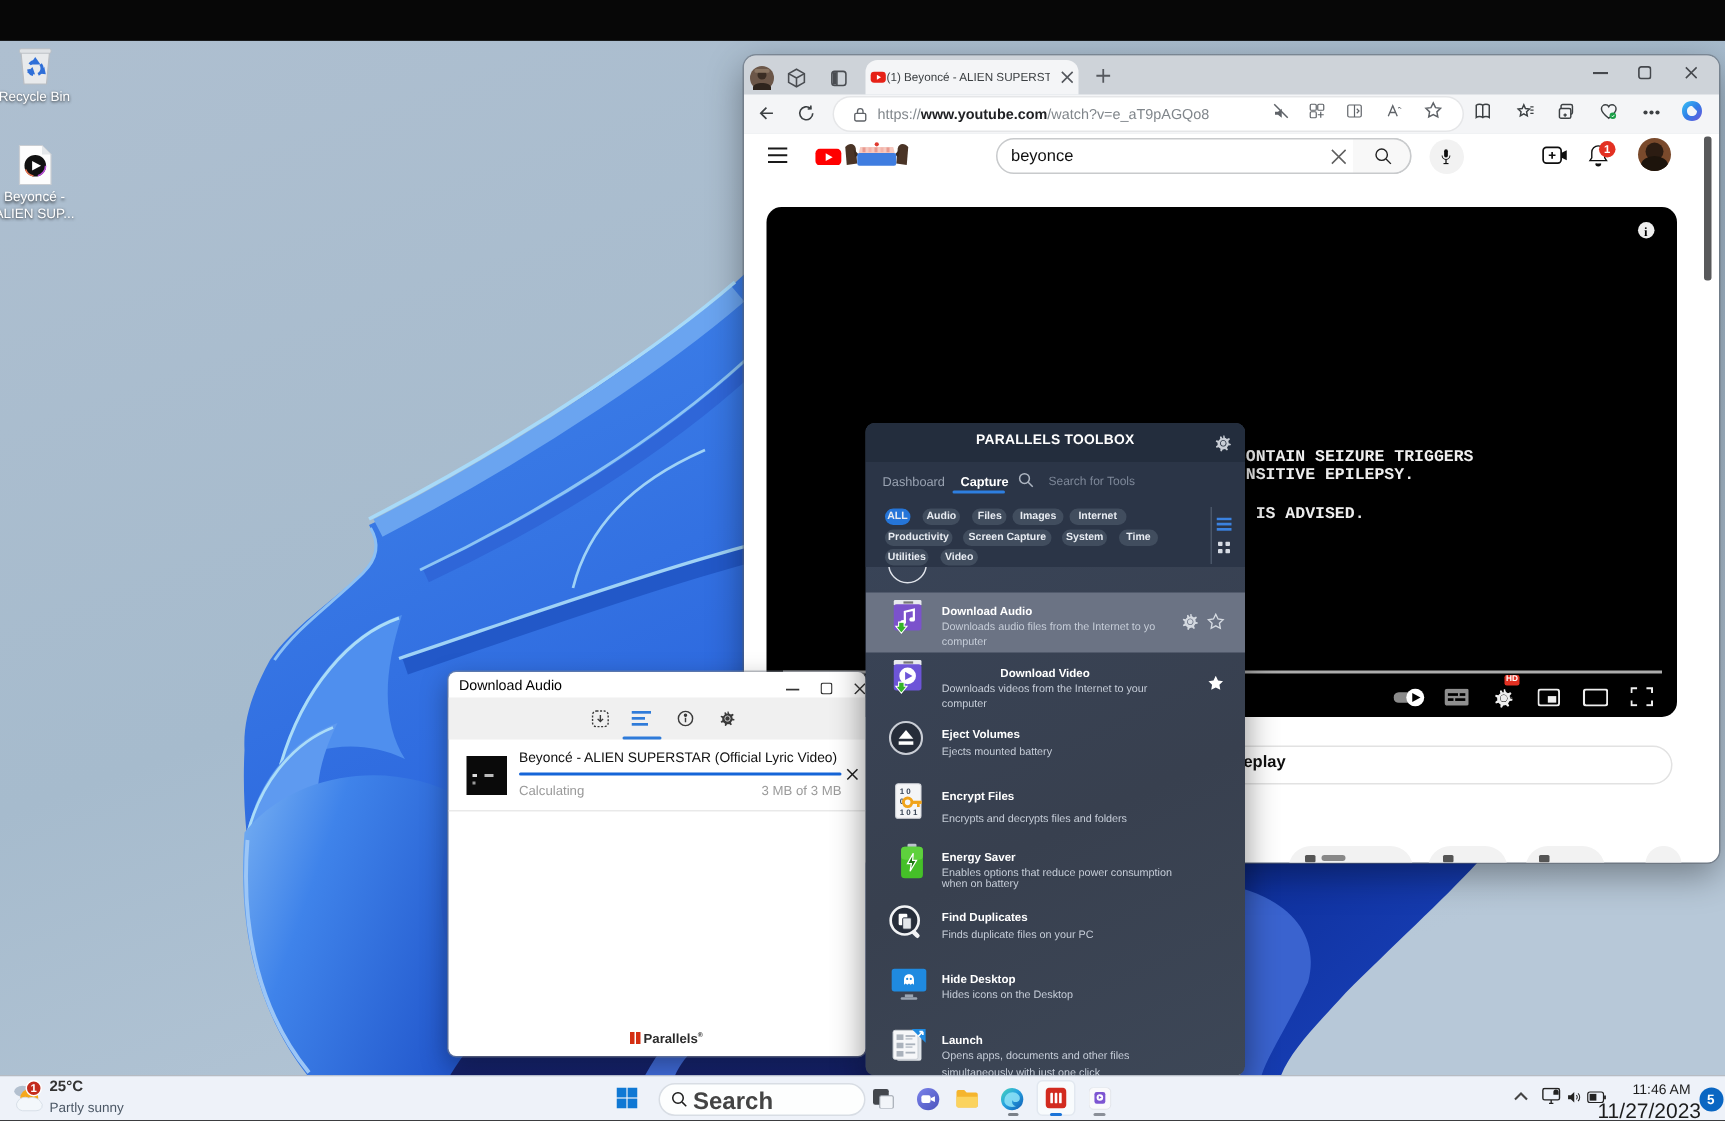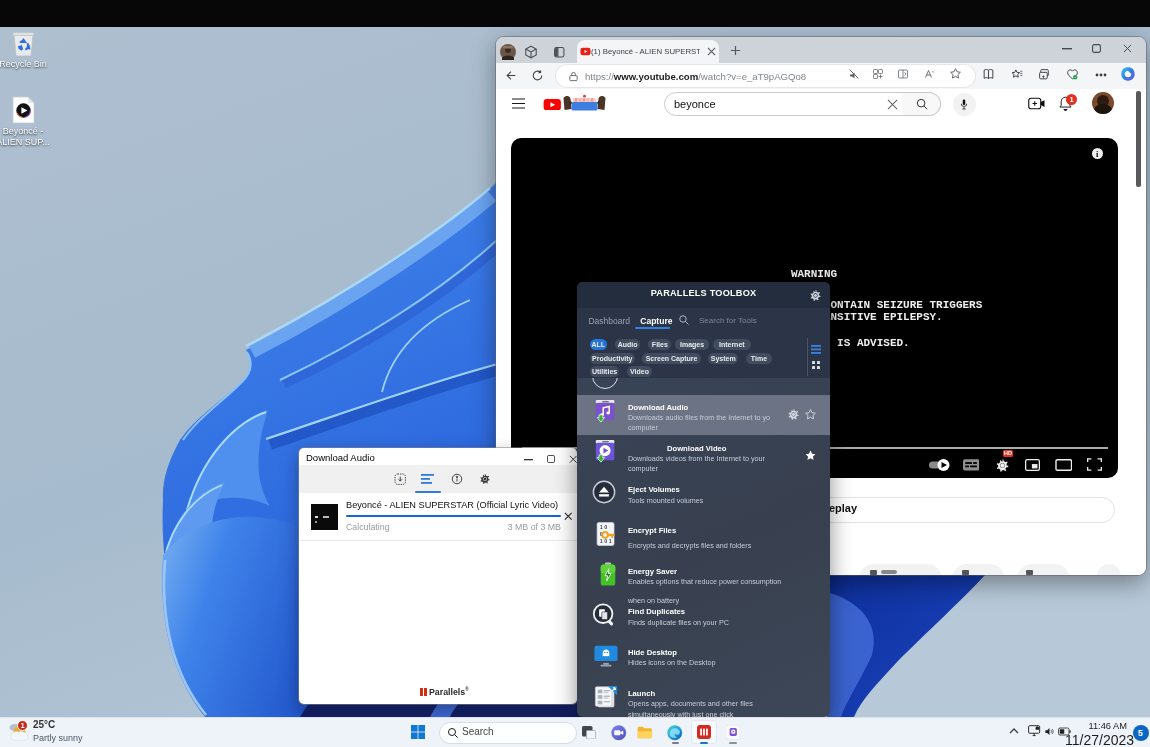--- a/index.html
+++ b/index.html
@@ -286,21 +286,20 @@
       </svg>
   <div class="abs" style="left:570px;top:57px;width:11px;height:11px;border-radius:50%;background:#e33022;color:#fff;font-size:7.5px;font-weight:700;text-align:center;line-height:11px;">1</div>
   <div class="abs" style="left:596px;top:55px;width:22px;height:22px;border-radius:50%;background:#7a4a2c;overflow:hidden;">
     <div class="abs" style="left:5px;top:3px;width:12px;height:12px;border-radius:50%;background:#2c1c12;"></div>
     <div class="abs" style="left:2px;top:12px;width:18px;height:12px;border-radius:50%;background:#1d140c;"></div>
   </div>
 
   <div id="video" class="abs">
     <div class="abs" style="left:581px;top:10px;width:11.5px;height:11.5px;border-radius:50%;background:#eee;"></div>
     <div class="abs" style="left:585.5px;top:11.5px;color:#000;font-size:8.5px;font-weight:700;font-family:'Liberation Serif',serif;">i</div>
-    <div class="warn" style="top:130px;">WARNING</div>
     <div class="warn" style="top:161px;">THIS VIDEO MAY POTENTIALLY CONTAIN SEIZURE TRIGGERS</div>
     <div class="warn" style="top:173.5px;">FOR THOSE WITH PHOTOSENSITIVE EPILEPSY.</div>
     <div class="warn" style="top:199.5px;">VIEWER DISCRETION IS ADVISED.</div>
     <div class="abs" style="left:11px;top:309.5px;width:586px;height:1.8px;background:rgba(230,230,230,.75);"></div>
 
     <svg class="abs" style="left:418px;top:321px;" width="22" height="12" viewBox="0 0 22 12">
           <rect x="0" y="2.5" width="15" height="7" rx="3.5" fill="#8a8a8a"></rect>
           <circle cx="14.5" cy="6" r="6" fill="#fff"></circle>
           <path d="M12.5,3 L18,6 L12.5,9 Z" fill="#000"></path>
         </svg>
@@ -474,21 +473,21 @@
     <svg class="abs" style="left:227px;top:70.5px;" width="13" height="13" viewBox="0 0 24 24" fill="#fff">
           <path d="M12,2.8 L14.8,8.6 L21,9.5 L16.5,13.8 L17.6,20.1 L12,17.1 L6.4,20.1 L7.5,13.8 L3,9.5 L9.2,8.6 Z"></path>
         </svg>
 
     <svg class="ticon" style="top:101.9px;left:15.4px;" width="27" height="27" viewBox="0 0 27 27">
       <circle cx="13.5" cy="13.5" r="12" fill="#262d3a" stroke="#c9cdd5" stroke-width="1.6"></circle>
       <path d="M13.5,7.5 L19,14 L8,14 Z" fill="#fff"></path>
           <rect x="8" y="16" width="11" height="2.6" fill="#fff"></rect>
     </svg>
     <div class="ttitle" style="top:107px;">Eject Volumes</div>
-    <div class="tdesc" style="top:117.5px;">Tools mounted volumes</div>
+    <div class="tdesc" style="top:117.5px;">Ejects mounted battery</div>
 
     <svg class="ticon" style="top:143.5px;" width="24" height="27" viewBox="0 0 24 27">
       <rect x="2" y="0.5" width="19" height="26" rx="2" fill="#f4f5f7" stroke="#d5d8dd" stroke-width="0.8"></rect>
       <text x="5" y="8" font-size="6" font-weight="bold" fill="#3a4656" font-family="Liberation Sans">1 0</text>
       <text x="5" y="16" font-size="6" font-weight="bold" fill="#3a4656" font-family="Liberation Sans">0</text>
       <text x="5" y="24" font-size="6" font-weight="bold" fill="#3a4656" font-family="Liberation Sans">1 0 1</text>
       <circle cx="11" cy="14.5" r="3.2" fill="none" stroke="#f0a31a" stroke-width="2.2"></circle>
       <rect x="13.5" y="13.3" width="8" height="2.4" fill="#f0a31a"></rect>
           <rect x="18" y="15.5" width="2" height="2.5" fill="#f0a31a"></rect>
     </svg>
@@ -496,21 +495,21 @@
     <div class="tdesc" style="top:163px;">Encrypts and decrypts files and folders</div>
 
     <svg class="ticon" style="top:184.1px;left:19.4px;" width="19" height="28" viewBox="0 0 19 28">
       <rect x="6" y="0.5" width="7" height="3" rx="1" fill="#bdc4cc"></rect>
       <rect x="1" y="3" width="17" height="24.5" rx="3" fill="#45c028"></rect>
       <rect x="1" y="3" width="17" height="10" rx="3" fill="#5ed13d"></rect>
       <path d="M10.5,8 L6,16 L9,16 L8,22 L13,13.5 L10,13.5 Z" fill="#1d7a12" stroke="#fff" stroke-width="1"></path>
     </svg>
     <div class="ttitle" style="top:188.7px;">Energy Saver</div>
     <div class="tdesc" style="top:199.2px;">Enables options that reduce power consumption</div>
-    <div class="tdesc" style="top:218px;">when on battery</div>
+    <div class="tdesc" style="top:206px;">when on battery</div>
 
     <svg class="ticon" style="top:225.3px;left:15.4px;" width="27" height="27" viewBox="0 0 27 27">
       <circle cx="12.5" cy="12" r="10.5" fill="#262d3a" stroke="#f2f3f5" stroke-width="2"></circle>
       <rect x="8" y="7" width="6.5" height="8.5" rx="0.8" fill="#fff"></rect>
       <rect x="11" y="10" width="6.5" height="8.5" rx="0.8" fill="#e3e6ea" stroke="#262d3a" stroke-width="0.7"></rect>
       <rect x="19.5" y="18.5" width="7" height="3.4" rx="1.7" transform="rotate(45 19.5 18.5)" fill="#f2f3f5"></rect>
     </svg>
     <div class="ttitle" style="top:229.3px;">Find Duplicates</div>
     <div class="tdesc" style="top:239.8px;">Finds duplicate files on your PC</div>
 
@@ -561,21 +560,21 @@
         <rect x="7.4" width="6.6" height="6.6" fill="#0f78d4"></rect>
         <rect y="7.4" width="6.6" height="6.6" fill="#0f78d4"></rect>
         <rect x="7.4" y="7.4" width="6.6" height="6.6" fill="#0f78d4"></rect>
       </svg>
 
   <div class="abs" style="left:439px;top:3.5px;width:138px;height:22px;border-radius:11px;background:#fdfefe;border:1px solid #d8dde4;"></div>
   <svg class="abs" style="left:447px;top:9px;" width="12" height="12" viewBox="0 0 24 24" fill="none" stroke="#1a1a1a" stroke-width="2">
         <circle cx="10" cy="10" r="7"></circle>
         <path d="M15.5,15.5 L21,21"></path>
       </svg>
-  <div class="abs" style="left:462px;top:7.5px;font-size:10px;color:#444;">Search</div>
+  <div class="abs" style="left:462px;top:7.5px;font-size:16px;color:#444;font-weight:bold;">Search</div>
 
   <svg class="abs" style="left:582px;top:8px;" width="14" height="13" viewBox="0 0 14 13">
         <rect x="0" y="0" width="10.5" height="10.5" rx="1.5" fill="#43474d"></rect>
         <rect x="4.5" y="4.5" width="9" height="8.5" rx="1" fill="#f2f5f9" stroke="#9aa1ab" stroke-width="0.7"></rect>
       </svg>
 
   <svg class="abs" style="left:611px;top:7px;" width="15.5" height="15.5" viewBox="0 0 24 24">
         <defs>
           <linearGradient id="tch" x1="0" y1="0" x2="1" y2="1">
             <stop offset="0" stop-color="#7b83eb"></stop>

